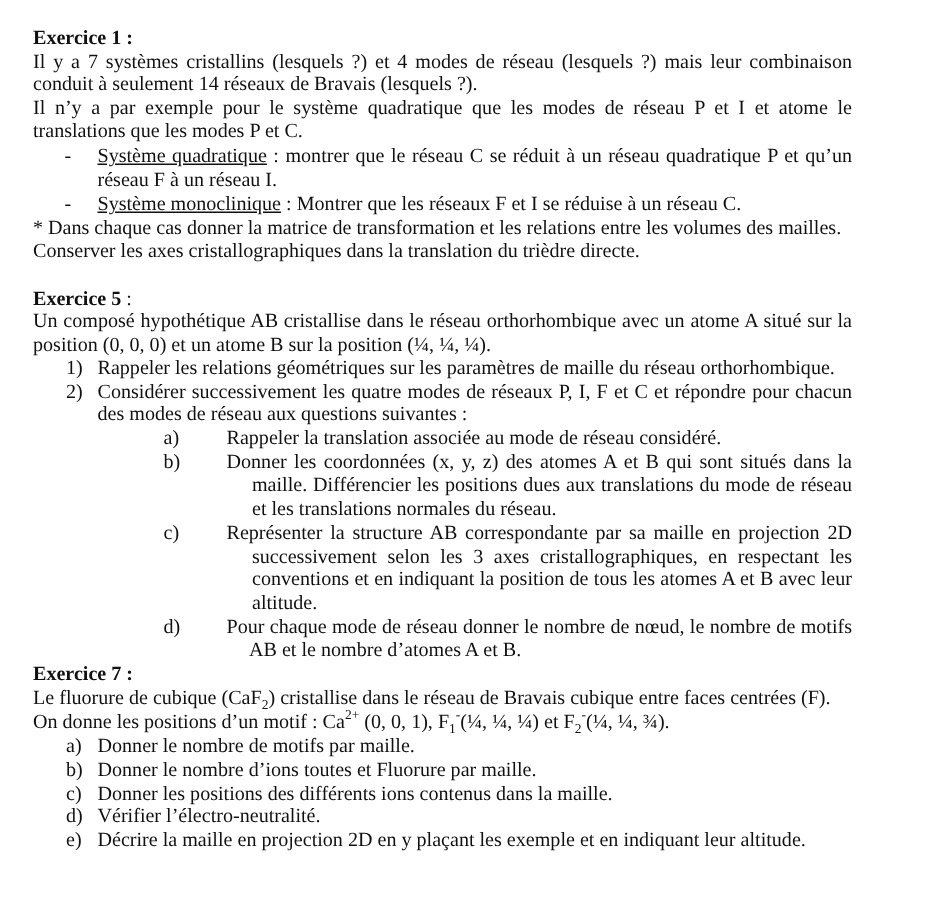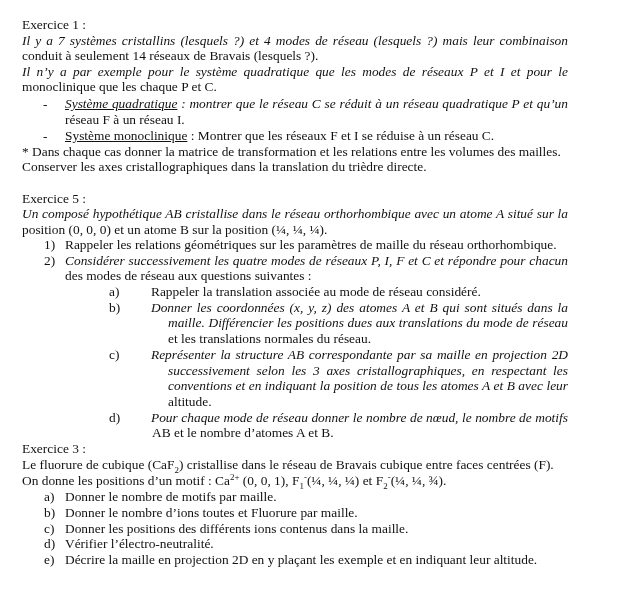--- a/index.html
+++ b/index.html
@@ -1,35 +1,35 @@
 <!DOCTYPE html>
 <html><head>
 <meta charset="utf-8">
 <style>
   html, body { margin: 0; padding: 0; background: #ffffff; }
   body { width: 619px; height: 607px; position: relative; overflow: hidden;
          font-family: "Liberation Serif", serif; font-size: 13.4px; color: #111; }
   .page { position: absolute; left: 22px; top: 17px; width: 546px; }
   .line { position: absolute; left: 0; white-space: nowrap; line-height: 16px; }
-  .just { text-align: justify; text-align-last: justify; white-space: normal; font-style: italic; }
-  .h { font-weight: normal; }
+  .just { text-align: justify; text-align-last: justify; white-space: normal; }
+  .h { font-weight: bold; }
   .u { text-decoration: underline; }
   .dash { position: absolute; }
   sup, sub { font-size: 9px; line-height: 0; }
 </style>
 </head>
 <body>
 
 <div class="page">
 
   <div class="line h" style="top:0">Exercice 1 :</div>
   <div class="line just" style="top:16px;width:546px">Il y a 7 systèmes cristallins (lesquels ?) et 4 modes de réseau (lesquels ?) mais leur combinaison</div>
   <div class="line" style="top:31px">conduit à seulement 14 réseaux de Bravais (lesquels ?).</div>
-  <div class="line just" style="top:47px;width:546px">Il n’y a par exemple pour le système quadratique que les modes de réseaux P et I et pour le</div>
-  <div class="line" style="top:62px">monoclinique que les chaque P et C.</div>
+  <div class="line just" style="top:47px;width:546px">Il n’y a par exemple pour le système quadratique que les modes de réseau P et I et atome le</div>
+  <div class="line" style="top:62px">translations que les modes P et C.</div>
 
   <div class="line dash" style="top:79px;left:21px">-</div>
   <div class="line just" style="top:79px;left:43px;width:503px"><span class="u">Système quadratique</span><span> : montrer que le réseau C se réduit à un réseau quadratique P et qu’un</span></div>
   <div class="line" style="top:95px;left:43px">réseau F à un réseau I.</div>
 
   <div class="line dash" style="top:111px;left:21px">-</div>
   <div class="line" style="top:111px;left:43px"><span class="u">Système monoclinique</span><span> : Montrer que les réseaux F et I se réduise à un réseau C.</span></div>
 
   <div class="line" style="top:127px">* Dans chaque cas donner la matrice de transformation et les relations entre les volumes des mailles.</div>
   <div class="line" style="top:142px">Conserver les axes cristallographiques dans la translation du trièdre directe.</div>
@@ -53,23 +53,23 @@
   <div class="line" style="top:314px;left:146px">et les translations normales du réseau.</div>
 
   <div class="line" style="top:330px;left:87px">c)</div>
   <div class="line just" style="top:330px;left:129px;width:417px">Représenter la structure  AB correspondante par sa maille en projection 2D</div>
   <div class="line just" style="top:346px;left:146px;width:400px">successivement selon les 3 axes cristallographiques, en respectant les</div>
   <div class="line just" style="top:361px;left:146px;width:400px">conventions et en indiquant la position de tous les atomes A et B avec leur</div>
   <div class="line" style="top:377px;left:146px">altitude.</div>
 
   <div class="line" style="top:393px;left:87px">d)</div>
   <div class="line just" style="top:393px;left:129px;width:417px">Pour chaque mode de réseau donner le nombre de nœud, le nombre de motifs</div>
-  <div class="line" style="top:408px;left:130px">AB et le nombre d’atomes A et B.</div>
+  <div class="line" style="top:408px;left:144px">AB et le nombre d’atomes A et B.</div>
 
-  <div class="line h" style="top:424px">Exercice 3 :</div>
+  <div class="line h" style="top:424px">Exercice 7 :</div>
   <div class="line" style="top:440px"><span>Le fluorure de cubique (CaF</span><sub>2</sub><span>) cristallise dans le réseau de Bravais cubique entre faces centrées (F).</span></div>
   <div class="line" style="top:456px"><span>On donne les positions d’un motif : Ca</span><sup>2+</sup><span> (0, 0, 1), F</span><sub>1</sub><sup>-</sup><span>(¼, ¼, ¼) et F</span><sub>2</sub><sup>-</sup><span>(¼, ¼, ¾).</span></div>
 
   <div class="line" style="top:472px;left:22px">a)</div>
   <div class="line" style="top:472px;left:43px">Donner le nombre de motifs par maille.</div>
   <div class="line" style="top:488px;left:22px">b)</div>
   <div class="line" style="top:488px;left:43px">Donner le nombre d’ions toutes et Fluorure par maille.</div>
   <div class="line" style="top:504px;left:22px">c)</div>
   <div class="line" style="top:504px;left:43px">Donner les positions des différents ions contenus dans la maille.</div>
   <div class="line" style="top:519px;left:22px">d)</div>

